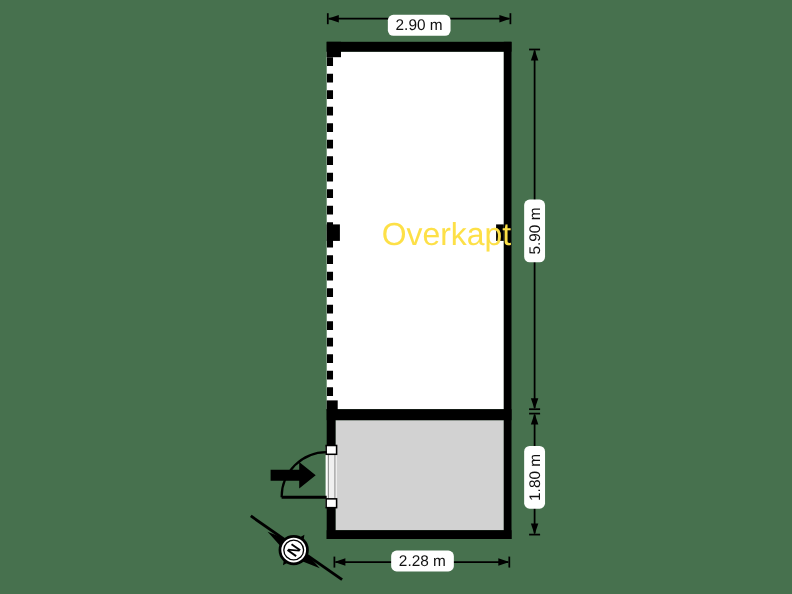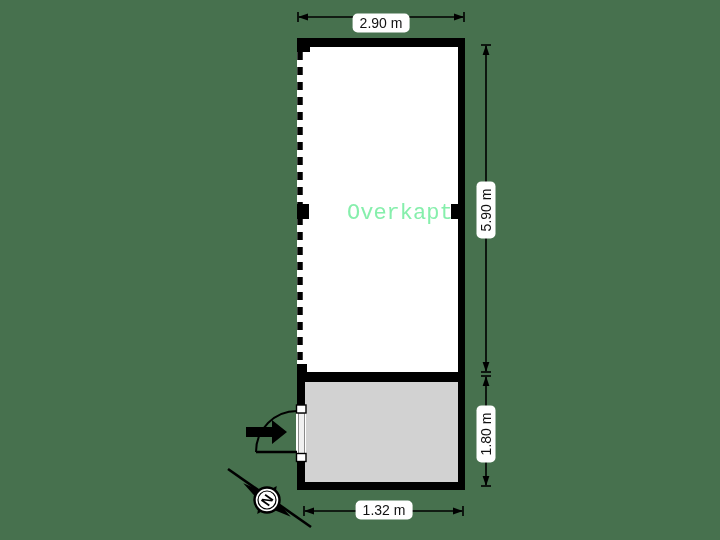--- a/index.html
+++ b/index.html
@@ -19,26 +19,25 @@
     line-height:17px;
     padding:1px 7px;
     border-radius:5px;
     white-space:nowrap;
     z-index:5;
   }
   .dim-label.h{transform:translate(-50%,-50%);}
   .dim-label.v{transform:translate(-50%,-50%) rotate(-90deg);}
   .room-label{
     position:absolute;
-    color:#86efac;
-    font-size:22px;
+    color:#fde047;
+    font-size:29px;
     line-height:26px;
     white-space:nowrap;
     z-index:4;
-    font-family:Liberation Mono, monospace;
   }
   .room-label .line{display:block;}
   #label-terras{left:347px;top:201px;text-align:left;}
   #label-berging{left:385px;top:433px;transform:translate(-50%,-50%);}
   #dim-top{left:381px;top:23px;text-align:right;}
   #dim-bottom{left:384px;top:510px;}
   #dim-right-upper{left:486px;top:210px;}
   #dim-right-lower{left:486px;top:434px;}
 </style>
 </head>
@@ -113,19 +112,19 @@
       <polygon points="-29,0 -5.5,-5.5 0,-17 5.5,-5.5 29,0 5.5,5.5 0,17 -5.5,5.5" transform="translate(267,500) rotate(35)" fill="#000"></polygon>
       <circle cx="267" cy="500" r="12.5" fill="#FFFFFF" stroke="#000" stroke-width="2.5"></circle>
       <circle cx="267" cy="500" r="9" fill="none" stroke="#000" stroke-width="1.2"></circle>
       <text x="267" y="500" transform="rotate(-55 267 500)" font-family="Liberation Sans, sans-serif" font-size="14" font-weight="bold" fill="#000" text-anchor="middle" dominant-baseline="central">N</text>
     </g>
   </svg>
 
   <div class="dim-label h" id="dim-top">2.90 m</div>
   <div class="dim-label v" id="dim-right-upper">5.90 m</div>
   <div class="dim-label v" id="dim-right-lower">1.80 m</div>
-  <div class="dim-label h" id="dim-bottom">1.32 m</div>
+  <div class="dim-label h" id="dim-bottom">2.28 m</div>
 
   <div class="room-label" id="label-terras">
     <span class="line">Overkapt</span>
   </div>
 
 </div>
 
 </body></html>

